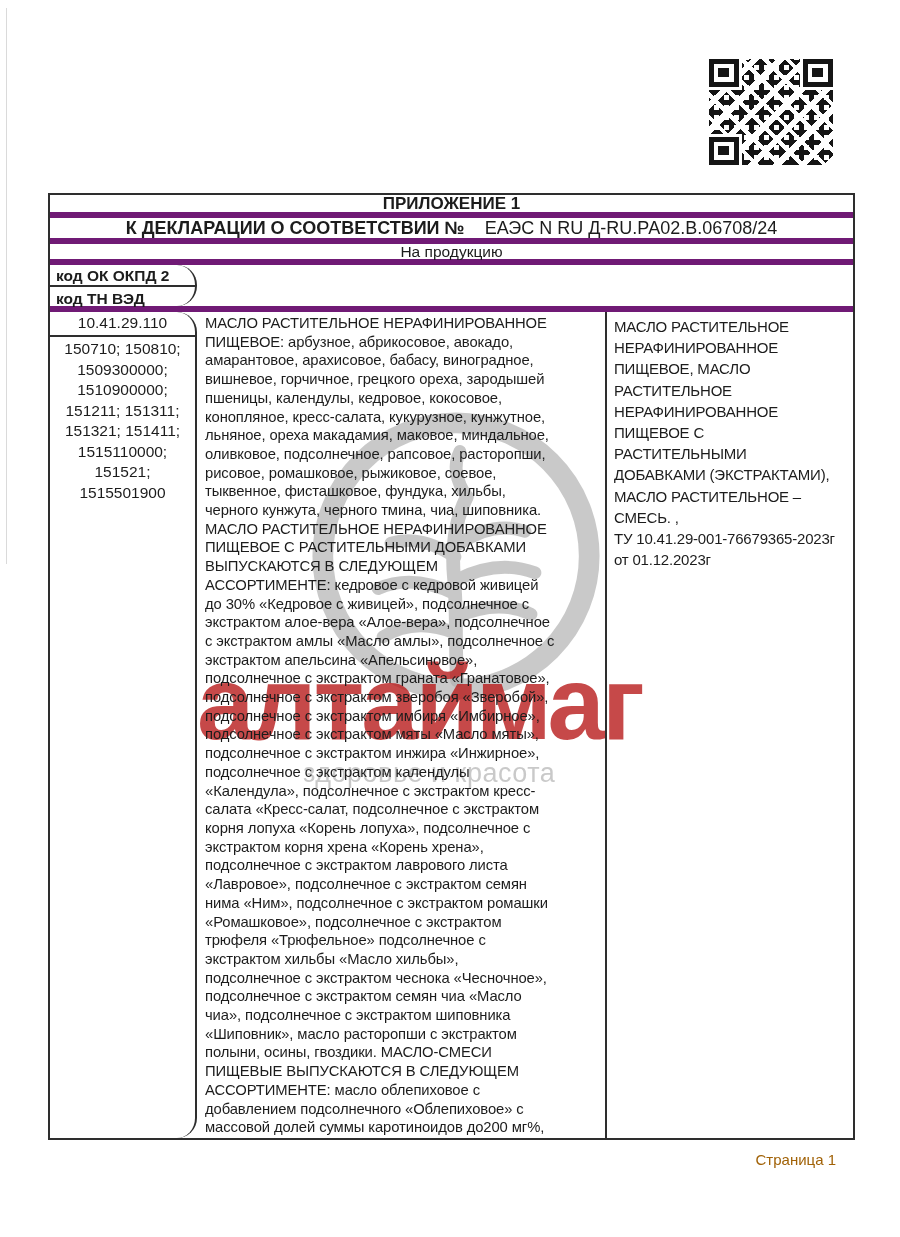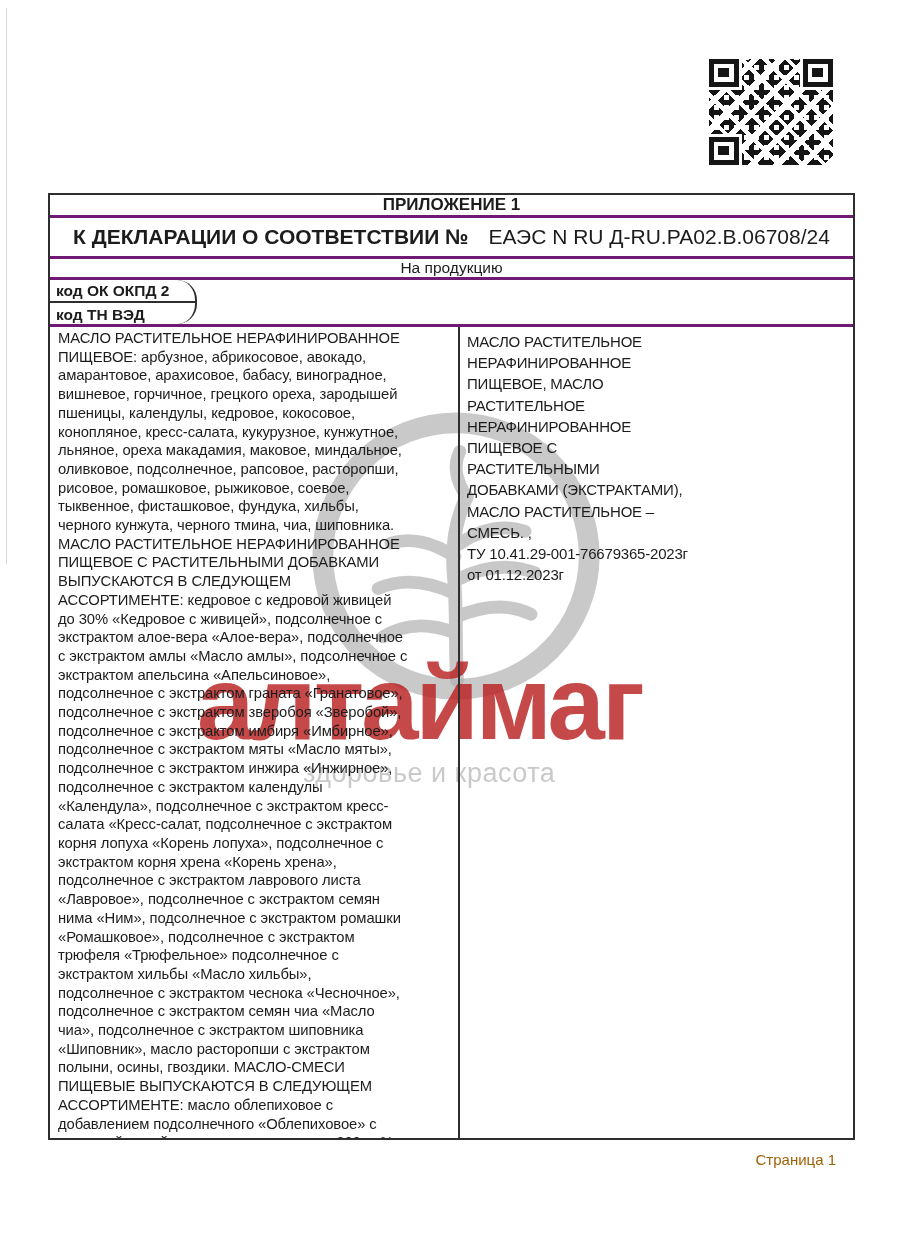--- a/index.html
+++ b/index.html
@@ -32,23 +32,23 @@
   .finder{position:absolute;width:30px;height:28px;border:5px solid #151515;background:#fff;box-sizing:border-box;box-shadow:0 0 0 3px #fff;}
   .finder::after{content:"";position:absolute;left:4px;top:4px;width:11px;height:9px;background:#151515;}
   .finder.tl{left:3px;top:3px;}
   .finder.tr{right:3px;top:3px;}
   .finder.bl{left:3px;bottom:3px;}
   
   .doc-table{
     position:absolute;left:48px;top:193px;width:807px;height:947px;z-index:2;
     border:2px solid #2e2e2e;box-sizing:border-box;display:flex;flex-direction:column;background:transparent;
   }
-  .t-row{border-bottom:3px solid #701a75;box-sizing:border-box;flex:0 0 auto;}
+  .t-row{border-bottom:6px solid #701a75;box-sizing:border-box;flex:0 0 auto;}
   .r-appendix{height:23px;display:flex;align-items:center;justify-content:center;font-weight:bold;font-size:17px;}
-  .r-decl{height:41px;display:flex;align-items:center;justify-content:center;font-size:21px;gap:20px;white-space:nowrap;}
+  .r-decl{height:26px;display:flex;align-items:center;justify-content:center;font-size:18px;gap:20px;white-space:nowrap;}
   .r-decl .lbl{font-weight:bold;}
   .r-product{height:21px;display:flex;align-items:center;justify-content:center;font-size:15.5px;}
   .r-headers{height:47px;display:flex;}
   .r-data{flex:1 1 auto;display:flex;border-bottom:none;min-height:0;}
   .c1{width:147px;border-right:2px solid #2e2e2e;box-sizing:border-box;flex:0 0 auto;border-radius:20px;}
   .c2{width:410px;border-right:2px solid #2e2e2e;box-sizing:border-box;flex:0 0 auto;}
   .c3{flex:1 1 auto;min-width:0;}
   .r-headers .c1{display:flex;flex-direction:column;font-weight:bold;font-size:15.5px;}
   .h-okpd{height:23px;border-bottom:2px solid #2e2e2e;box-sizing:border-box;padding:2px 0 0 6px;}
   .h-tnved{padding:3px 0 0 6px;}
@@ -115,20 +115,31 @@
     <div class="t-row r-product">На продукцию</div>
 
     <div class="t-row r-headers">
       <div class="c1">
         <div class="h-okpd">код ОК ОКПД 2</div>
         <div class="h-tnved">код ТН ВЭД</div>
       </div>
     </div>
 
     <div class="t-row r-data">
+      <div class="c1">
+        <div class="okpd-code">10.41.29.110</div>
+        <div class="tnved-codes">150710; 150810;
+1509300000;
+1510900000;
+151211; 151311;
+151321; 151411;
+1515110000;
+151521;
+1515501900</div>
+      </div>
       <div class="c2">МАСЛО РАСТИТЕЛЬНОЕ НЕРАФИНИРОВАННОЕ
 ПИЩЕВОЕ: арбузное, абрикосовое, авокадо,
 амарантовое, арахисовое, бабасу, виноградное,
 вишневое, горчичное, грецкого ореха, зародышей
 пшеницы, календулы, кедровое, кокосовое,
 конопляное, кресс-салата, кукурузное, кунжутное,
 льняное, ореха макадамия, маковое, миндальное,
 оливковое, подсолнечное, рапсовое, расторопши,
 рисовое, ромашковое, рыжиковое, соевое,
 тыквенное, фисташковое, фундука, хильбы,

